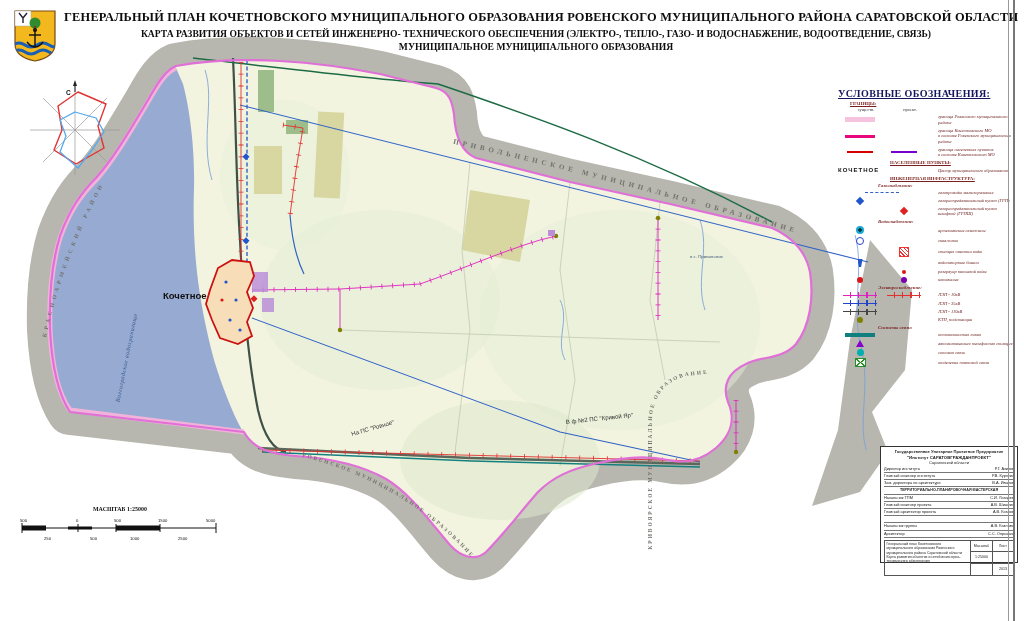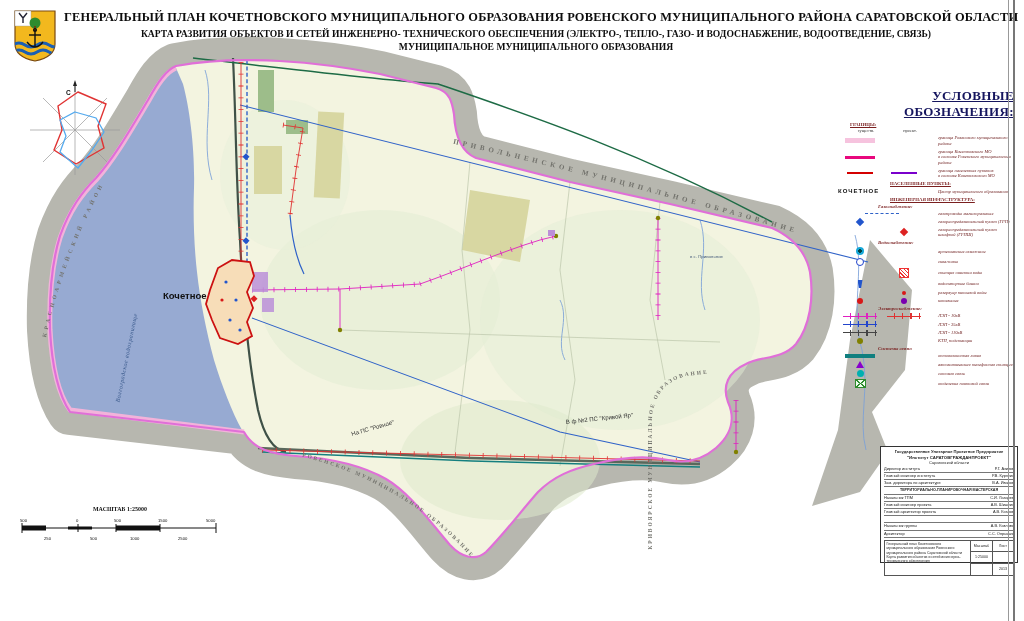--- a/index.html
+++ b/index.html
@@ -8,22 +8,22 @@
   
   .titleblock{position:absolute;left:64px;top:10px;width:944px;text-align:center;
               font-family:"Liberation Serif",serif;font-weight:bold;color:#0d0d0d;}
   .t1{font-size:12.4px;letter-spacing:.2px;white-space:nowrap;}
   .t2{font-size:9.6px;margin-top:3px;white-space:nowrap;text-align:center;}
   .t3{font-size:9.6px;margin-top:2px;}
   
   svg.map{position:absolute;left:0;top:0;}
   
   .legend{position:absolute;left:838px;top:56px;width:176px;font-family:"Liberation Serif",serif;}
-  .lg-title{font-size:13px;font-weight:bold;color:#15155e;text-decoration:underline;
-            letter-spacing:.4px;text-align:right;margin-bottom:1px;margin-top:32px;}
+  .lg-title{font-size:10px;font-weight:bold;color:#15155e;text-decoration:underline;
+            letter-spacing:.4px;text-align:left;margin-bottom:1px;margin-top:32px;}
   .lg-sec{font-size:4.8px;font-weight:bold;color:#7a1f1f;text-decoration:underline;margin:2px 0 1px 12px;}
   .lg-sec.ind{margin-left:52px;}
   .lg-sub{font-size:4.8px;font-weight:bold;font-style:italic;color:#7a1f1f;margin:2px 0 1px 40px;}
   .lg-cols{display:flex;font-size:4.4px;color:#333;margin-left:6px;}
   .lg-cols span:first-child{width:44px;text-align:center;}
   .lg-cols span:last-child{width:44px;text-align:center;}
   .lg-row{display:flex;align-items:center;margin:2.2px 0;}
   .sym1,.sym2{width:44px;display:flex;justify-content:center;align-items:center;flex:none;}
   .lbl{margin-left:12px;font-size:4.5px;font-style:italic;color:#6b1a1a;line-height:1.25;}
   .lbl span{display:block;}

